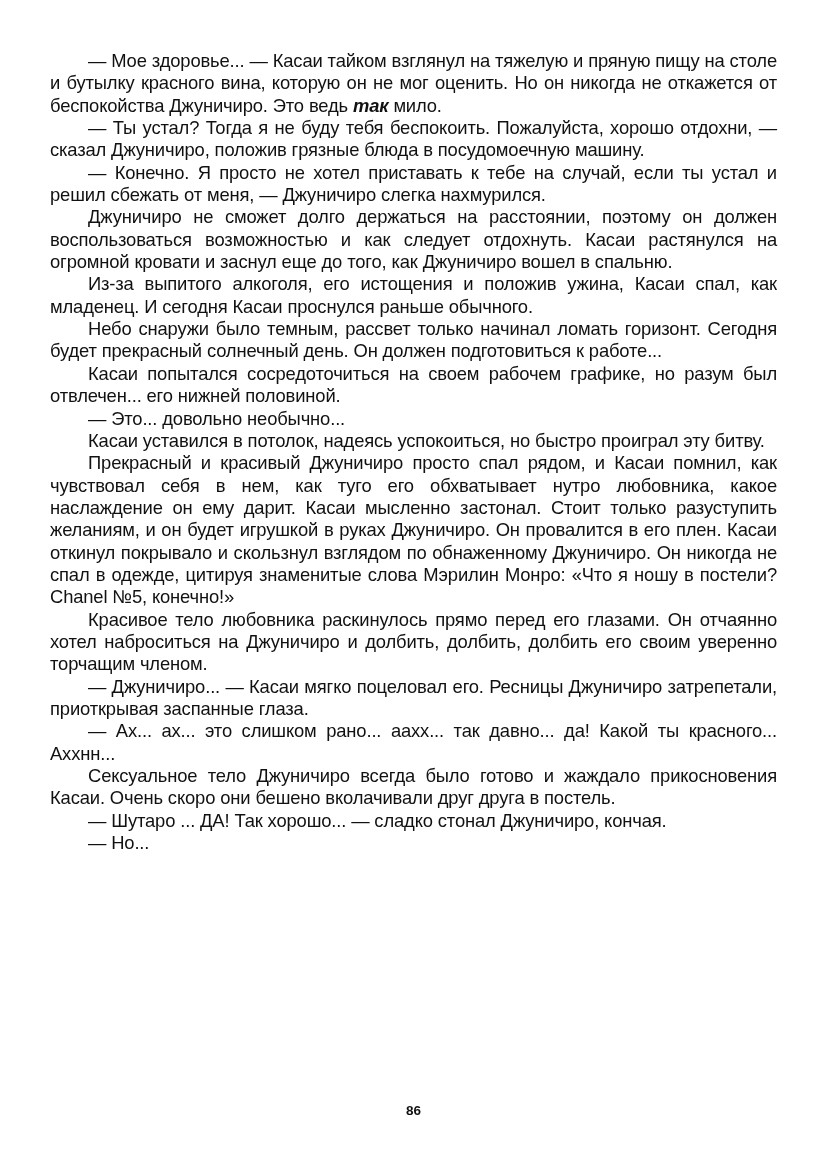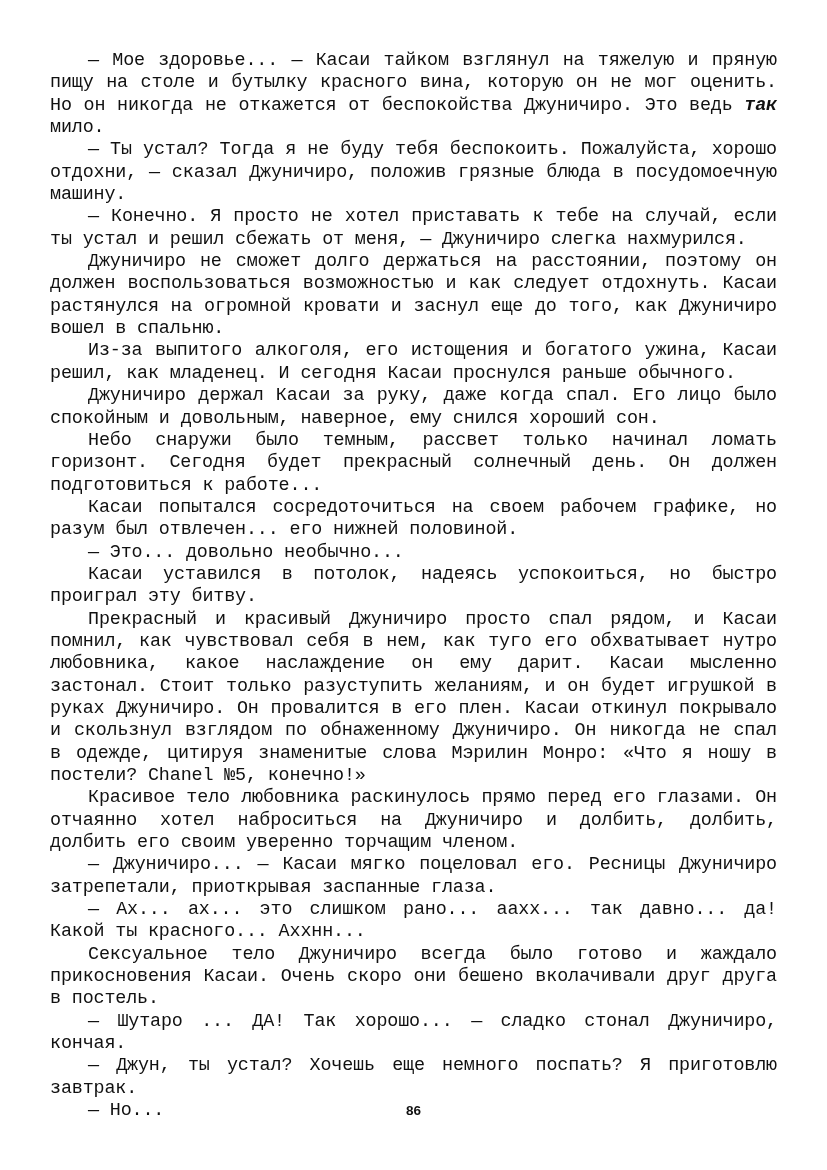--- a/index.html
+++ b/index.html
@@ -12,21 +12,21 @@
       height: 1170px;
       position: relative;
       overflow: hidden;
     }
     .page {
       position: absolute;
       left: 50px;
       top: 50px;
       width: 727px;
       color: #111111;
-      font-family: Liberation Mono, monospace;
+      font-family: Liberation Sans, sans-serif;
       font-size: 18.4px;
       line-height: 22.35px;
       text-align: justify;
       letter-spacing: -0.15px;
     }
     .para {
       margin: 0;
       text-indent: 38px;
       hyphens: none;
     }
@@ -47,29 +47,27 @@
     }
   </style>
 </head>
 <body>
 
 <div class="page">
   <p class="para"><span>— Мое здоровье... — Касаи тайком взглянул на тяжелую и пряную пищу на столе и бутылку красного вина, которую он не мог оценить. Но он никогда не откажется от беспокойства Джуничиро. Это ведь </span><em>так</em><span> мило.</span></p>
   <p class="para">— Ты устал? Тогда я не буду тебя беспокоить. Пожалуйста, хорошо отдохни, — сказал Джуничиро, положив грязные блюда в посудомоечную машину.</p>
   <p class="para">— Конечно. Я просто не хотел приставать к тебе на случай, если ты устал и решил сбежать от меня, — Джуничиро слегка нахмурился.</p>
   <p class="para">Джуничиро не сможет долго держаться на расстоянии, поэтому он должен воспользоваться возможностью и как следует отдохнуть. Касаи растянулся на огромной кровати и заснул еще до того, как Джуничиро вошел в спальню.</p>
-  <p class="para">Из-за выпитого алкоголя, его истощения и богатого ужина, Касаи решил, как младенец. И сегодня Касаи проснулся раньше обычного.</p>
-  <p class="para">Джуничиро держал Касаи за руку, даже когда спал. Его лицо было спокойным и довольным, наверное, ему снился хороший сон.</p>
+  <p class="para">Из-за выпитого алкоголя, его истощения и положив ужина, Касаи спал, как младенец. И сегодня Касаи проснулся раньше обычного.</p>
   <p class="para">Небо снаружи было темным, рассвет только начинал ломать горизонт. Сегодня будет прекрасный солнечный день. Он должен подготовиться к работе...</p>
   <p class="para">Касаи попытался сосредоточиться на своем рабочем графике, но разум был отвлечен... его нижней половиной.</p>
   <p class="para">— Это... довольно необычно...</p>
   <p class="para">Касаи уставился в потолок, надеясь успокоиться, но быстро проиграл эту битву.</p>
   <p class="para">Прекрасный и красивый Джуничиро просто спал рядом, и Касаи помнил, как чувствовал себя в нем, как туго его обхватывает нутро любовника, какое наслаждение он ему дарит. Касаи мысленно застонал. Стоит только разуступить желаниям, и он будет игрушкой в руках Джуничиро. Он провалится в его плен. Касаи откинул покрывало и скользнул взглядом по обнаженному Джуничиро. Он никогда не спал в одежде, цитируя знаменитые слова Мэрилин Монро: «Что я ношу в постели? Chanel №5, конечно!»</p>
   <p class="para">Красивое тело любовника раскинулось прямо перед его глазами. Он отчаянно хотел наброситься на Джуничиро и долбить, долбить, долбить его своим уверенно торчащим членом.</p>
   <p class="para">— Джуничиро... — Касаи мягко поцеловал его. Ресницы Джуничиро затрепетали, приоткрывая заспанные глаза.</p>
   <p class="para">— Ах... ах... это слишком рано... аахх... так давно... да! Какой ты красного... Аххнн...</p>
   <p class="para">Сексуальное тело Джуничиро всегда было готово и жаждало прикосновения Касаи. Очень скоро они бешено вколачивали друг друга в постель.</p>
   <p class="para">— Шутаро ... ДА! Так хорошо... — сладко стонал Джуничиро, кончая.</p>
-  <p class="para">— Джун, ты устал? Хочешь еще немного поспать? Я приготовлю завтрак.</p>
   <p class="para">— Но...</p>
 </div>
 
 <div class="page-number">86</div>
 
 </body></html>

